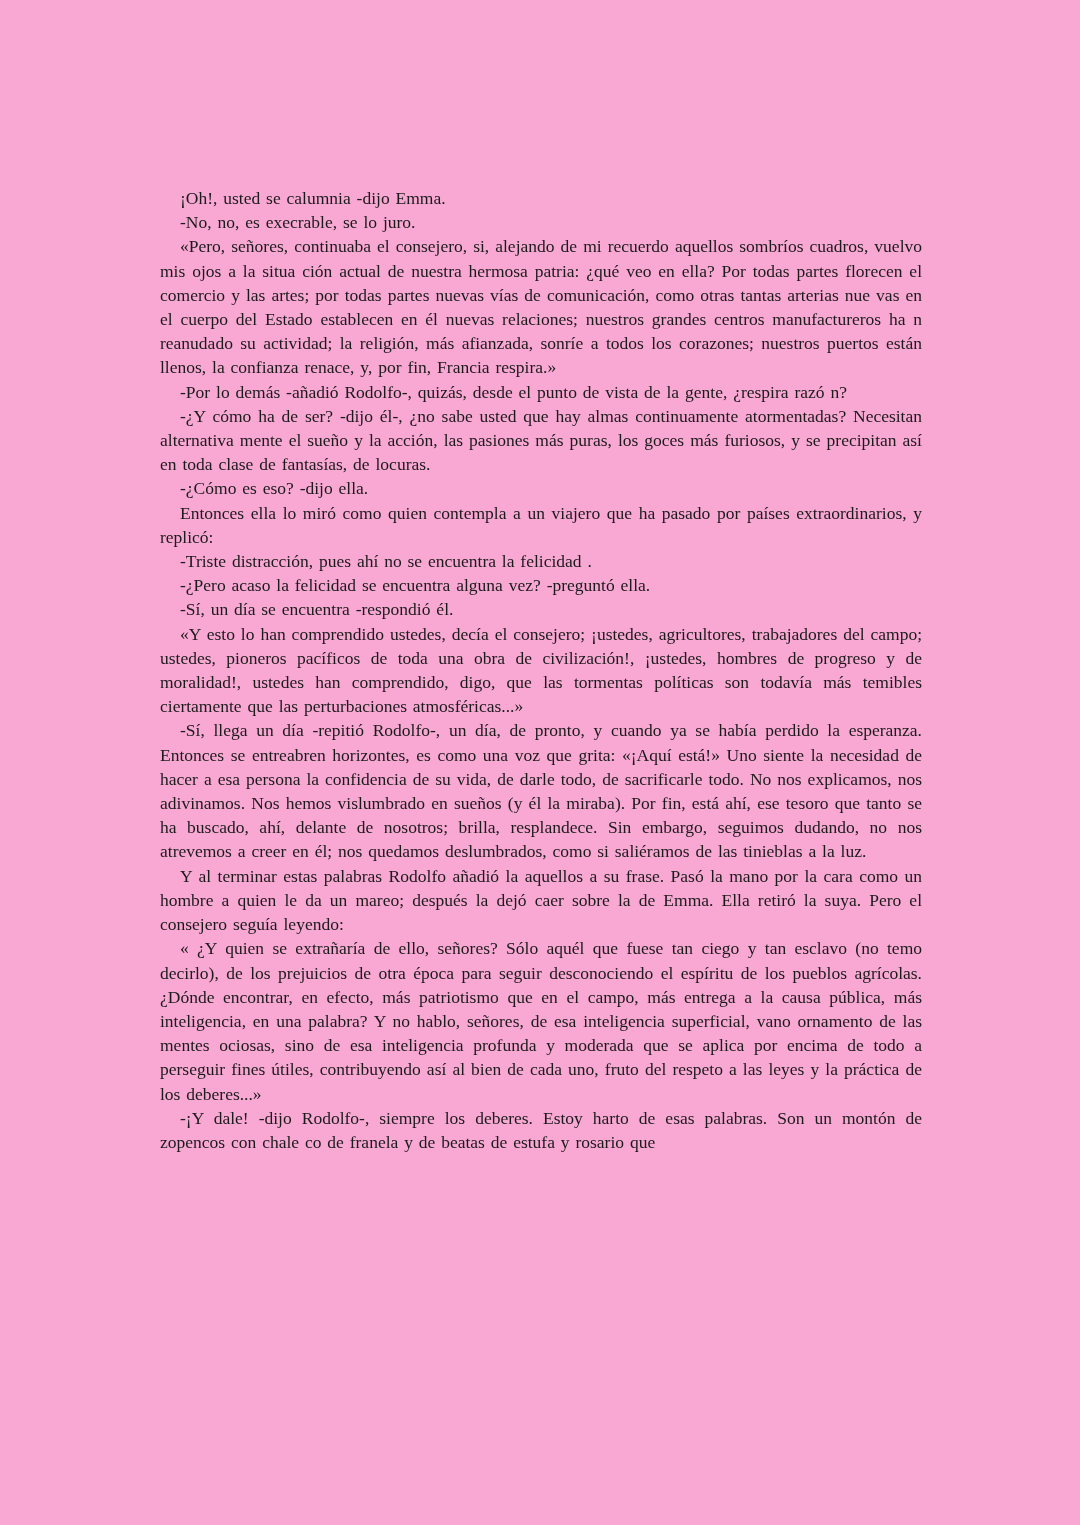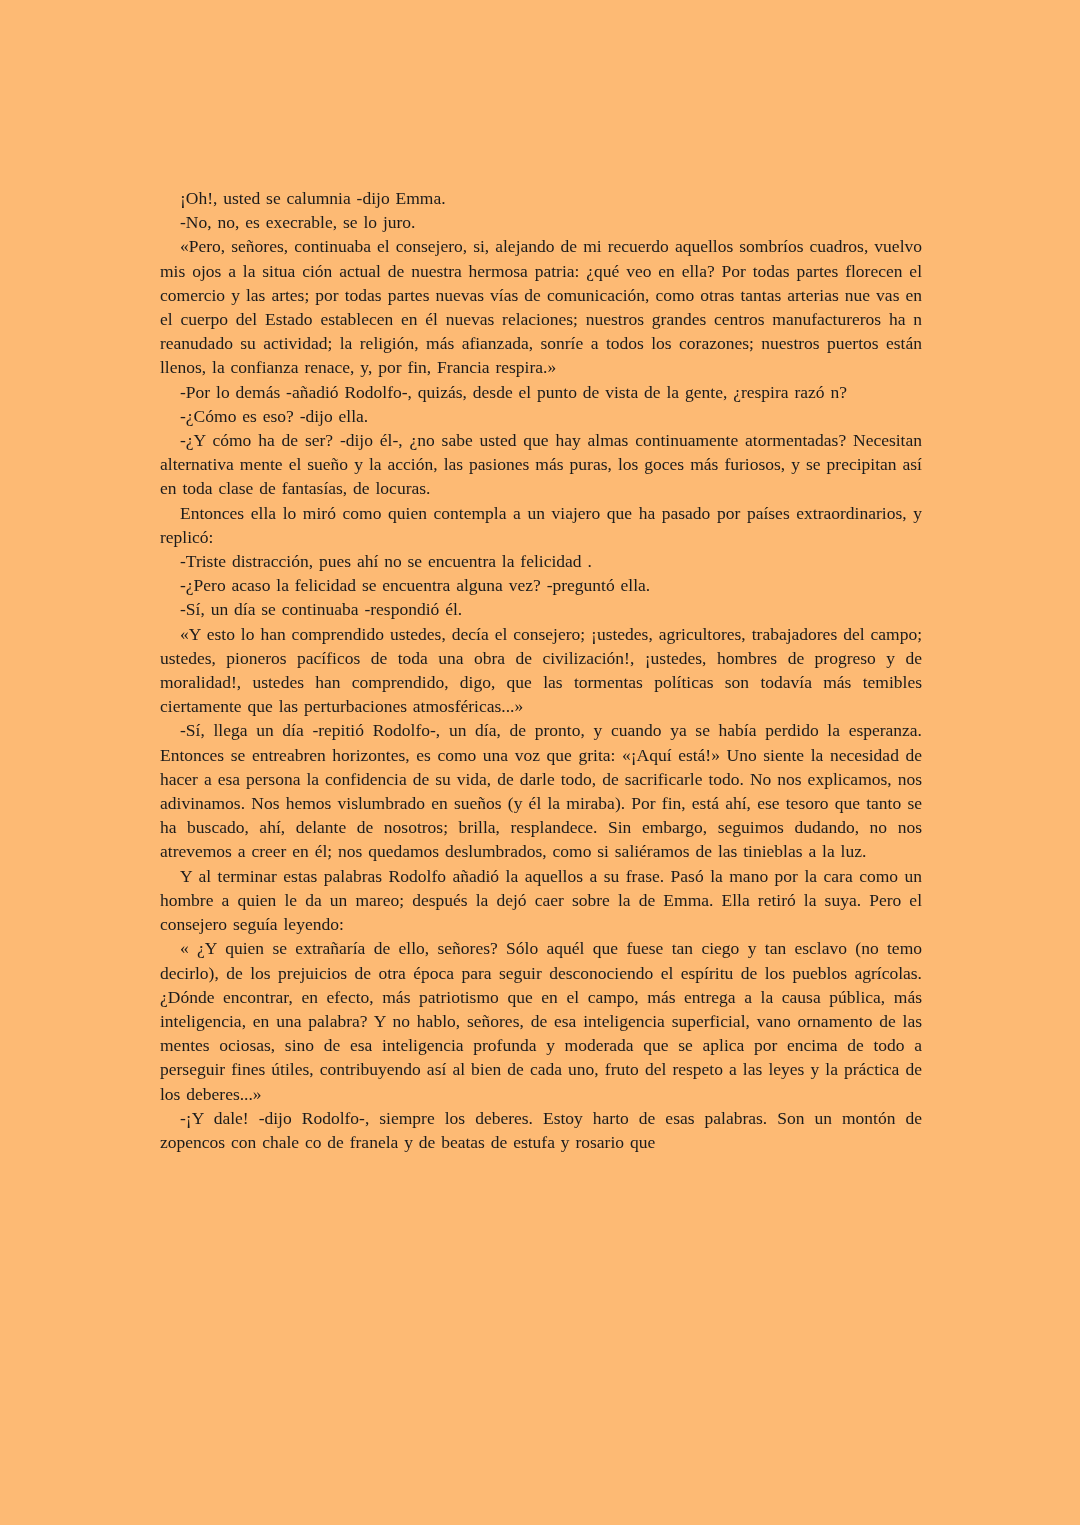--- a/index.html
+++ b/index.html
@@ -4,21 +4,21 @@
   <style>
     html, body {
       margin: 0;
       padding: 0;
       background: #ffffff;
     }
     .page {
       position: relative;
       width: 1080px;
       height: 1525px;
-      background: #fdba74;
+      background: #f9a8d4;
       overflow: hidden;
     }
     .text-block {
       position: absolute;
       left: 160px;
       top: 186px;
       width: 762px;
       font-family: "Liberation Serif", "DejaVu Serif", serif;
       font-size: 17.5px;
       line-height: 24.2px;
@@ -35,25 +35,25 @@
   </style>
 </head>
 <body>
 
 <div class="page">
   <div class="text-block">
     <p>¡Oh!, usted se calumnia -dijo Emma.</p>
     <p>-No, no, es execrable, se lo juro.</p>
     <p>«Pero, señores, continuaba el consejero, si, alejando de mi recuerdo aquellos sombríos cuadros, vuelvo mis ojos a la situa ción actual de nuestra hermosa patria: ¿qué veo en ella? Por todas partes florecen el comercio y las artes; por todas partes nuevas vías de comunicación, como otras tantas arterias nue vas en el cuerpo del Estado establecen en él nuevas relaciones; nuestros grandes centros manufactureros ha n reanudado su actividad; la religión, más afianzada, sonríe a todos los corazones; nuestros puertos están llenos, la confianza renace, y, por fin, Francia respira.»</p>
     <p>-Por lo demás -añadió Rodolfo-, quizás, desde el punto de vista de la gente, ¿respira razó n?</p>
+    <p>-¿Y cómo ha de ser? -dijo él-, ¿no sabe usted que hay almas continuamente atormentadas? Necesitan alternativa mente el sueño y la acción, las pasiones más puras, los goces más furiosos, y se precipitan así en toda clase de fantasías, de locuras.</p>
     <p>-¿Cómo es eso? -dijo ella.</p>
-    <p>-¿Y cómo ha de ser? -dijo él-, ¿no sabe usted que hay almas continuamente atormentadas? Necesitan alternativa mente el sueño y la acción, las pasiones más puras, los goces más furiosos, y se precipitan así en toda clase de fantasías, de locuras.</p>
     <p>Entonces ella lo miró como quien contempla a un viajero que ha pasado por países extraordinarios, y replicó:</p>
     <p>-Triste distracción, pues ahí no se encuentra la felicidad .</p>
     <p>-¿Pero acaso la felicidad se encuentra alguna vez? -preguntó ella.</p>
-    <p>-Sí, un día se continuaba -respondió él.</p>
+    <p>-Sí, un día se encuentra -respondió él.</p>
     <p>«Y esto lo han comprendido ustedes, decía el consejero; ¡ustedes, agricultores, trabajadores del campo; ustedes, pioneros pacíficos de toda una obra de civilización!, ¡ustedes, hombres de progreso y de moralidad!, ustedes han comprendido, digo, que las tormentas políticas son todavía más temibles ciertamente que las perturbaciones atmosféricas...»</p>
     <p>-Sí, llega un día -repitió Rodolfo-, un día, de pronto, y cuando ya se había perdido la esperanza. Entonces se entreabren horizontes, es como una voz que grita: «¡Aquí está!» Uno siente la necesidad de hacer a esa persona la confidencia de su vida, de darle todo, de sacrificarle todo. No nos explicamos, nos adivinamos. Nos hemos vislumbrado en sueños (y él la miraba). Por fin, está ahí, ese tesoro que tanto se ha buscado, ahí, delante de nosotros; brilla, resplandece. Sin embargo, seguimos dudando, no nos atrevemos a creer en él; nos quedamos deslumbrados, como si saliéramos de las tinieblas a la luz.</p>
     <p>Y al terminar estas palabras Rodolfo añadió la aquellos a su frase. Pasó la mano por la cara como un hombre a quien le da un mareo; después la dejó caer sobre la de Emma. Ella retiró la suya. Pero el consejero seguía leyendo:</p>
     <p>« ¿Y quien se extrañaría de ello, señores? Sólo aquél que fuese tan ciego y tan esclavo (no temo decirlo), de los prejuicios de otra época para seguir desconociendo el espíritu de los pueblos agrícolas. ¿Dónde encontrar, en efecto, más patriotismo que en el campo, más entrega a la causa pública, más inteligencia, en una palabra? Y no hablo, señores, de esa inteligencia superficial, vano ornamento de las mentes ociosas, sino de esa inteligencia profunda y moderada que se aplica por encima de todo a perseguir fines útiles, contribuyendo así al bien de cada uno, fruto del respeto a las leyes y la práctica de los deberes...»</p>
     <p>-¡Y dale! -dijo Rodolfo-, siempre los deberes. Estoy harto de esas palabras. Son un montón de zopencos con chale co de franela y de beatas de estufa y rosario que</p>
   </div>
 </div>
 
 </body></html>

